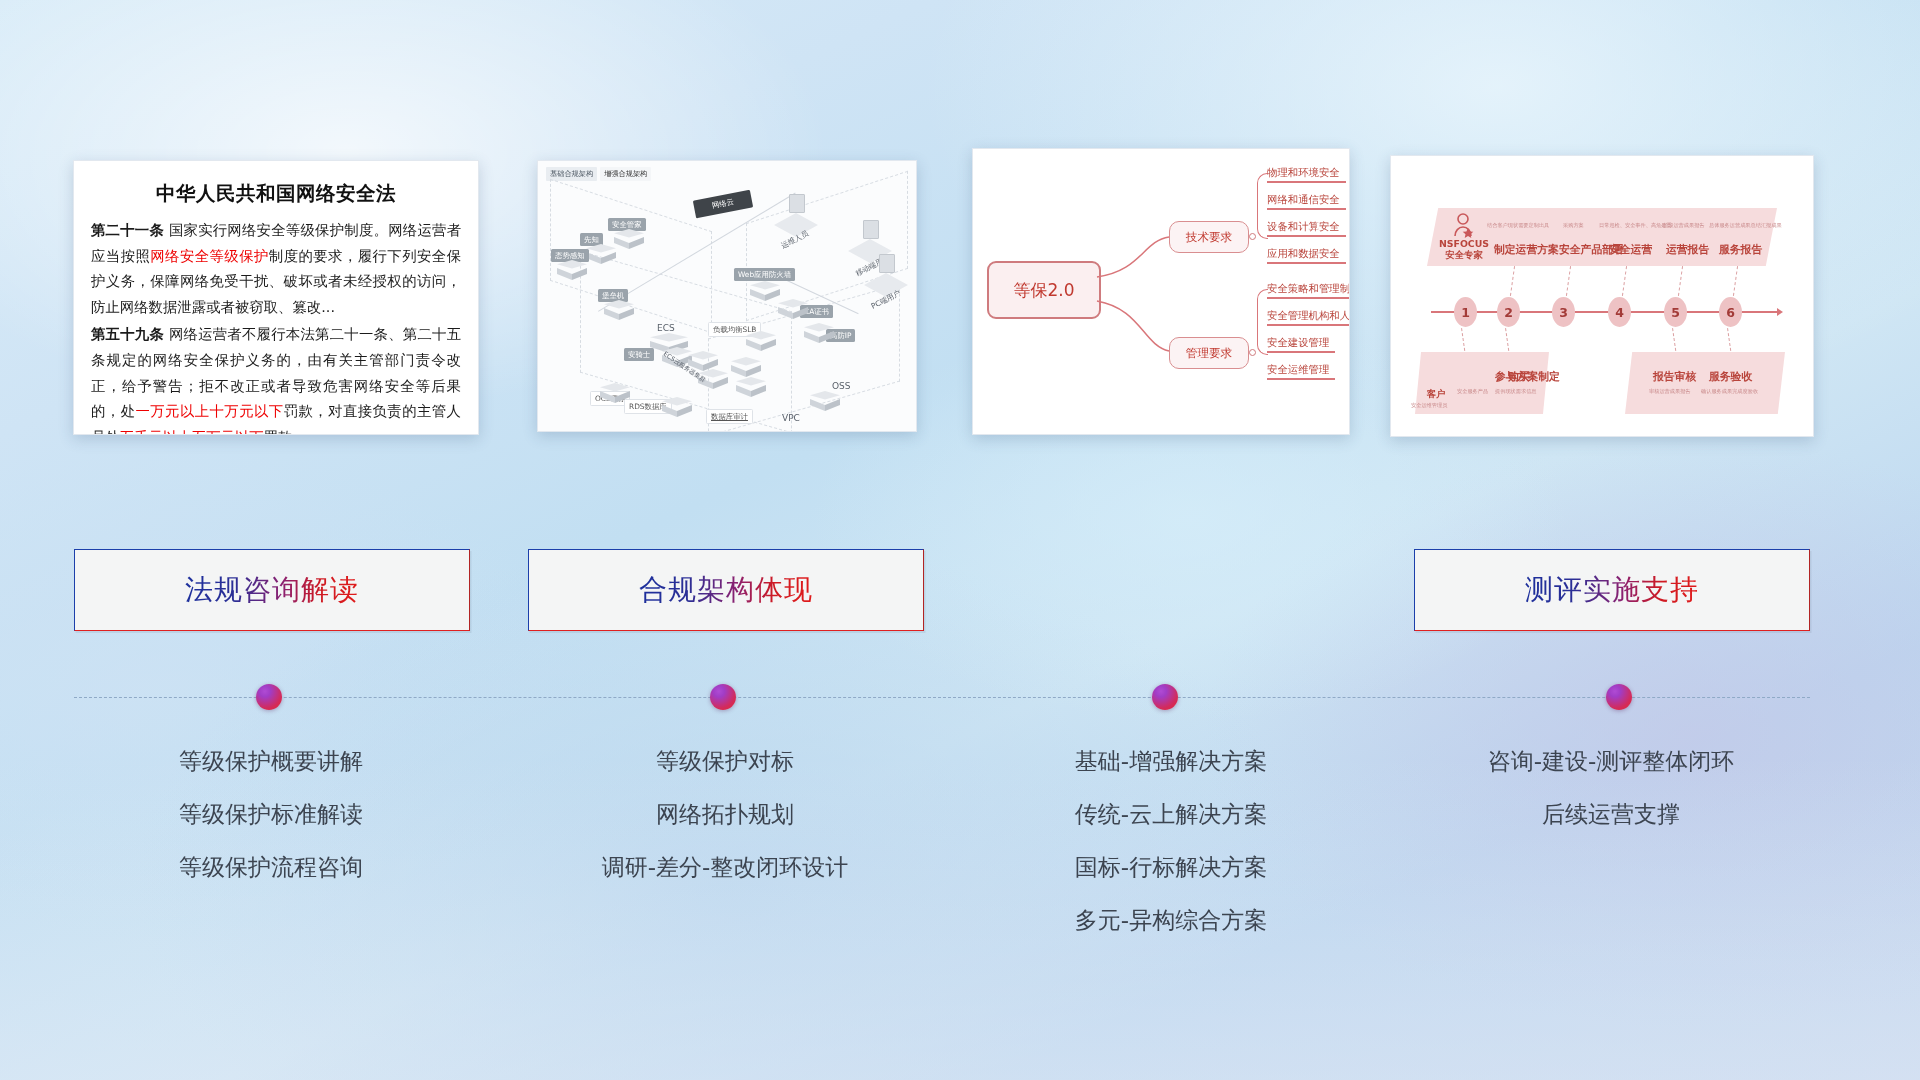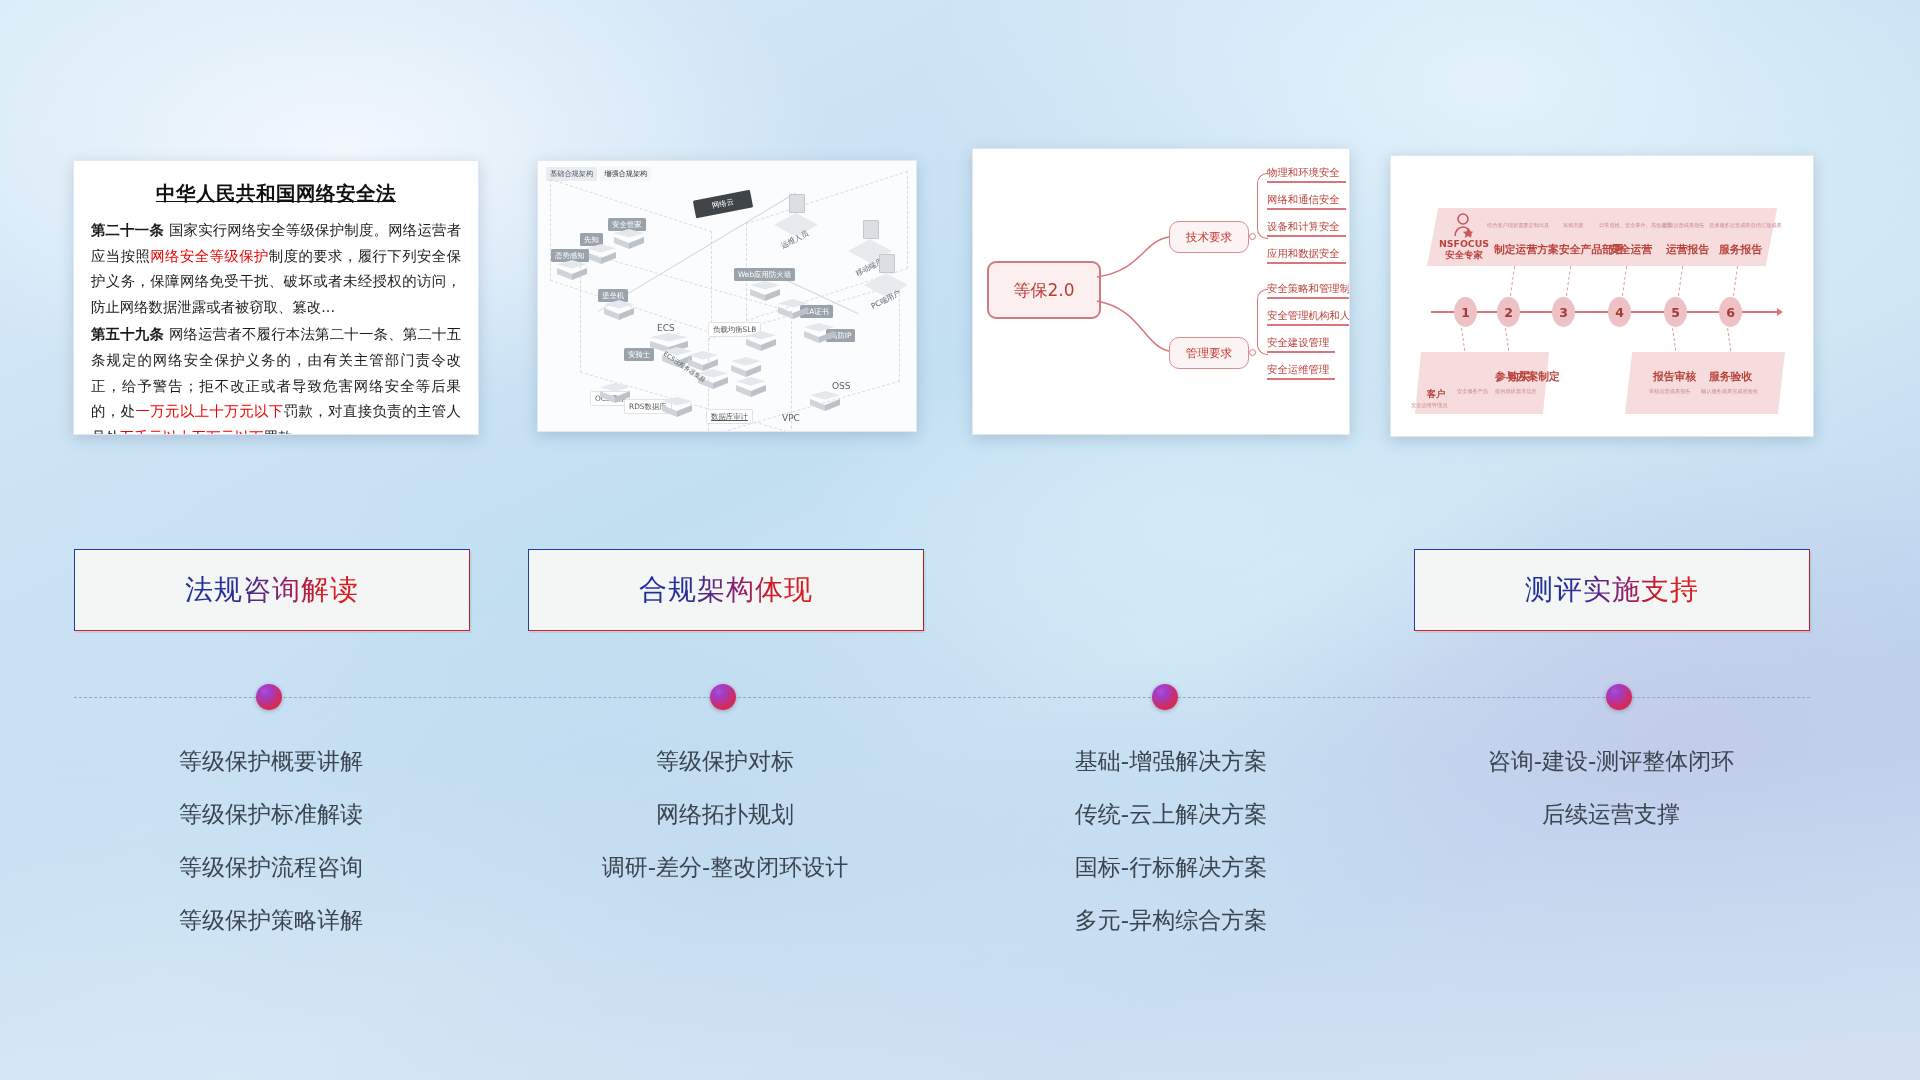--- a/index.html
+++ b/index.html
@@ -26,21 +26,21 @@
 
   #stage{position:absolute;inset:0;z-index:2;}
 
   
   .card{position:absolute;background:#fff;border:1px solid #e2e8ef;
     box-shadow:0 4px 14px rgba(40,70,110,.20);overflow:hidden;}
 
   
   .doc{padding:14px 17px 10px 17px;box-sizing:border-box;}
   .doc-title{text-align:center;font-weight:bold;font-size:19.5px;color:#111;
-    letter-spacing:.5px;margin:5px 0 11px 0;text-decoration:underline;}
+    letter-spacing:.5px;margin:5px 0 11px 0;}
   .doc-body{font-size:14.4px;line-height:25.6px;color:#1b1b1b;text-align:justify;}
   .doc-body b{font-weight:bold;}
   .doc-body .red{color:#ee0000;}
 
   
   .arch{background:#fbfcfd;}
   .arch-tabs{position:absolute;left:8px;top:6px;display:flex;gap:3px;}
   .arch-tab{font-size:7.2px;color:#4a5560;background:#e9edf1;padding:2px 4px;border-radius:1px;}
   .arch-tab.sel{background:#f4f6f8;color:#333;}
   .iso-lbl{position:absolute;font-size:7.4px;color:#4a5058;white-space:nowrap;
@@ -386,21 +386,20 @@
   <div class="rail" style="left:74px;top:697px;width:1736px;"></div>
   <div class="bullet" style="left:256px;top:684px;"></div>
   <div class="bullet" style="left:710px;top:684px;"></div>
   <div class="bullet" style="left:1152px;top:684px;"></div>
   <div class="bullet" style="left:1606px;top:684px;"></div>
 
   <div class="col" style="left:74px;top:735px;width:394px;">
     <div>等级保护概要讲解</div>
     <div>等级保护标准解读</div>
     <div>等级保护流程咨询</div>
-    <div>等级保护策略详解</div>
   </div>
   <div class="col" style="left:528px;top:735px;width:394px;">
     <div>等级保护对标</div>
     <div>网络拓扑规划</div>
     <div>调研-差分-整改闭环设计</div>
   </div>
   <div class="col" style="left:974px;top:735px;width:394px;">
     <div>基础-增强解决方案</div>
     <div>传统-云上解决方案</div>
     <div>国标-行标解决方案</div>

